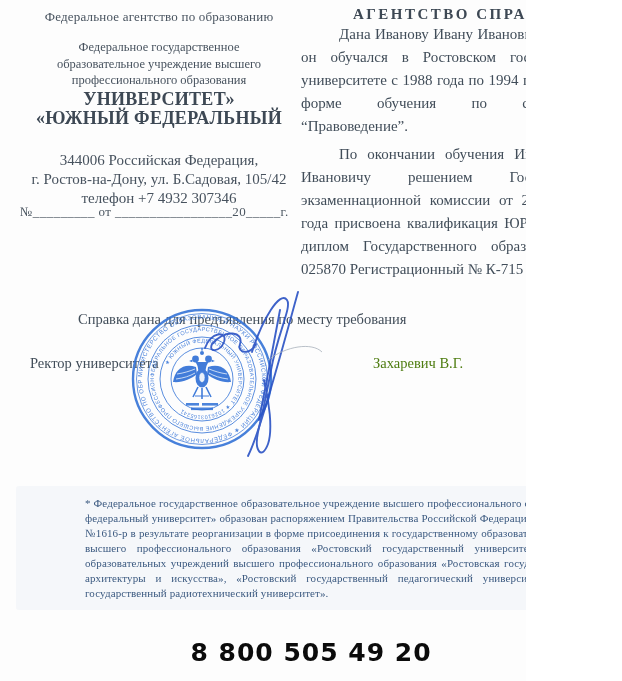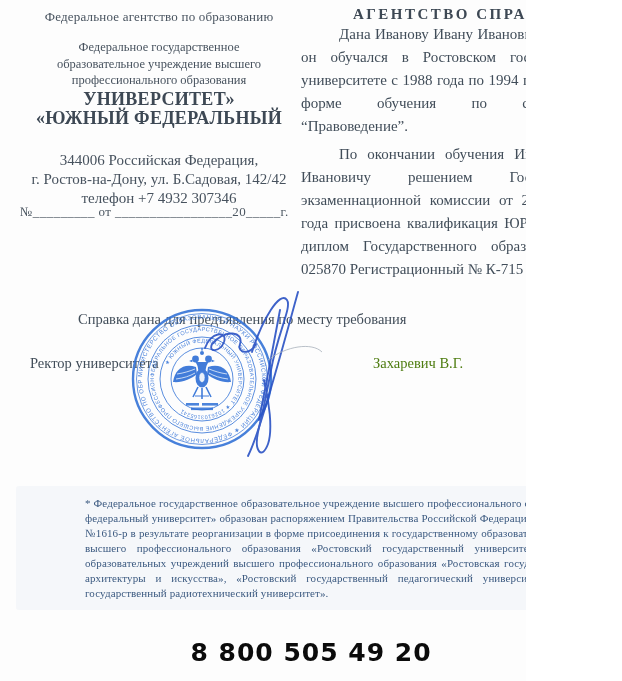--- a/index.html
+++ b/index.html
@@ -61,21 +61,21 @@
 
   <div class="lh lh-inst">Федеральное государственное образовательное учреждение высшего профессионального образования</div>
 
   <div class="lh lh-univ">
     <div>УНИВЕРСИТЕТ»</div>
     <div>«ЮЖНЫЙ ФЕДЕРАЛЬНЫЙ</div>
   </div>
 
   <div class="lh lh-addr">
     <div>344006 Российская Федерация,</div>
-    <div>г. Ростов-на-Дону, ул. Б.Садовая, 142/42</div>
+    <div>г. Ростов-на-Дону, ул. Б.Садовая, 105/42</div>
     <div>телефон +7 4932 307346</div>
   </div>
 
   <div class="num-line">№_________ от _________________20_____г.</div>
 
   <div class="rc">
     <div class="rc-title">АГЕНТСТВО СПРАВКА</div>
     <p>Дана Иванову Ивану Ивановичу, в том, что он обучался в Ростовском государственном университете с 1988 года по 1994 год на заочной форме обучения по специальности “Правоведение”.</p>
     <p>По окончании обучения Иванову Ивану Ивановичу решением Государственной экзаменнационной комиссии от 24 июня 1994 года присвоена квалификация ЮРИСТ и выдан диплом Государственного образца Ш-11 № 025870 Регистрационный № К-715</p>
   </div>

